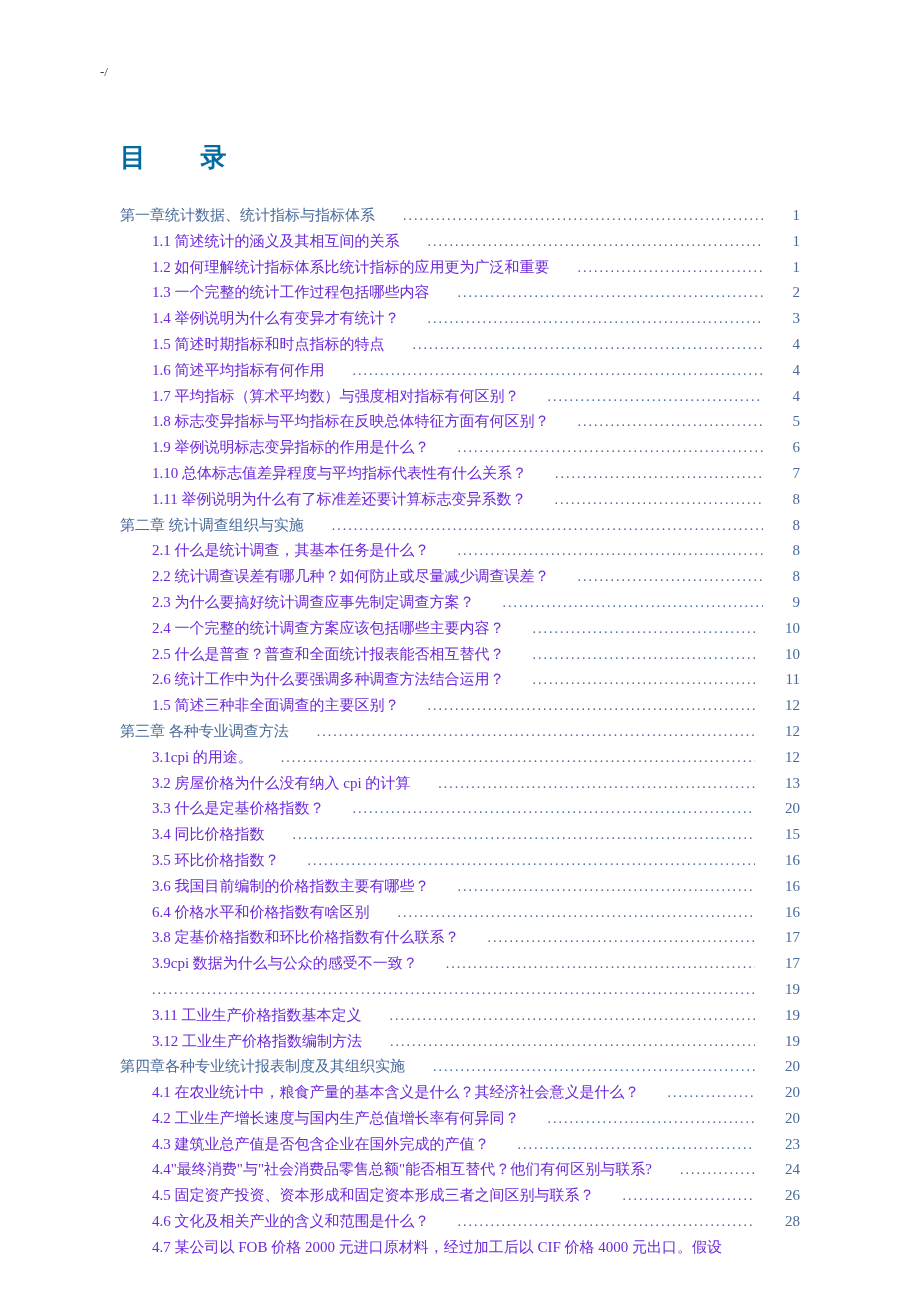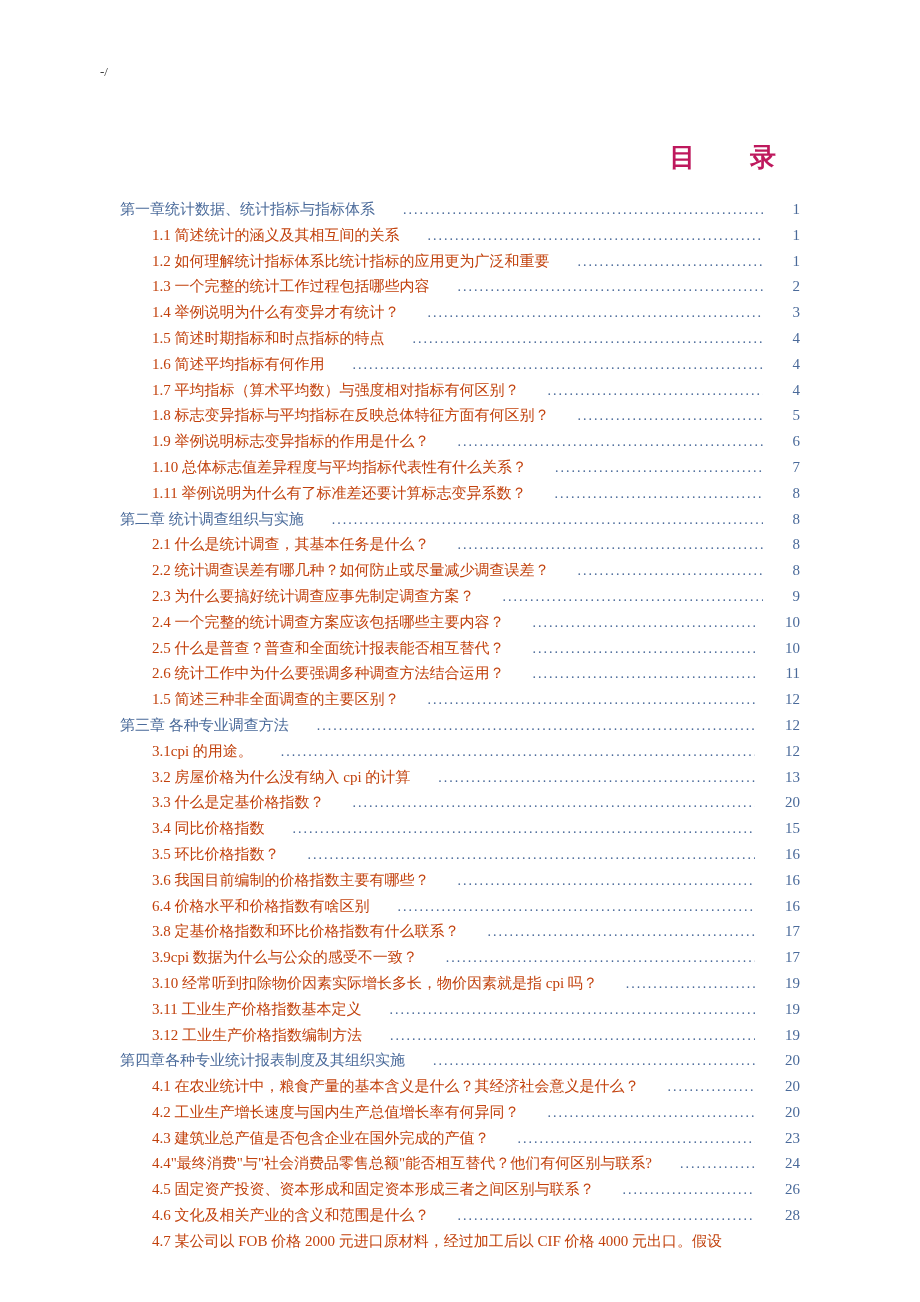--- a/index.html
+++ b/index.html
@@ -14,45 +14,45 @@
       position: relative;
     }
     .header-mark {
       position: absolute;
       top: 64px;
       left: 100px;
       font-size: 13px;
       color: #333;
     }
     .title {
-      text-align: right;
+      text-align: left;
       font-size: 26px;
       font-weight: bold;
-      color: #be185d;
+      color: #0369a1;
       margin-top: 80px;
-      margin-bottom: 22px;
+      margin-bottom: 28px;
       letter-spacing: 24px;
       font-family: "SimSun", "宋体", serif;
     }
     .toc { }
     .toc-entry {
       display: flex;
       align-items: baseline;
       white-space: nowrap;
       line-height: 1.72;
       font-size: 15px;
       gap: 28px;
     }
     .toc-entry.level-0 { padding-left: 0; }
     .toc-entry.level-1 { padding-left: 32px; }
     .toc-label {
       flex-shrink: 0;
     }
     .toc-entry.level-0 .toc-label { color: #4a6a9a; }
-    .toc-entry.level-1 .toc-label { color: #c2410c; }
+    .toc-entry.level-1 .toc-label { color: #6d28d9; }
     .toc-dots {
       flex-grow: 1;
       overflow: hidden;
       color: #4a6a9a;
       letter-spacing: 2px;
       font-size: 14px;
     }
     .toc-dots::after {
       content: ".....................................................................................................................................................................................................................";
     }
@@ -214,21 +214,20 @@
       <span class="toc-label">3.8 定基价格指数和环比价格指数有什么联系？</span>
       <span class="toc-dots"></span>
       <span class="toc-page">17</span>
     </div>
     <div class="toc-entry level-1">
       <span class="toc-label">3.9cpi 数据为什么与公众的感受不一致？</span>
       <span class="toc-dots"></span>
       <span class="toc-page">17</span>
     </div>
     <div class="toc-entry level-1">
-      <span class="toc-label">3.10 经常听到扣除物价因素实际增长多长，物价因素就是指 cpi 吗？</span>
       <span class="toc-dots"></span>
       <span class="toc-page">19</span>
     </div>
     <div class="toc-entry level-1">
       <span class="toc-label">3.11 工业生产价格指数基本定义</span>
       <span class="toc-dots"></span>
       <span class="toc-page">19</span>
     </div>
     <div class="toc-entry level-1">
       <span class="toc-label">3.12 工业生产价格指数编制方法</span>

